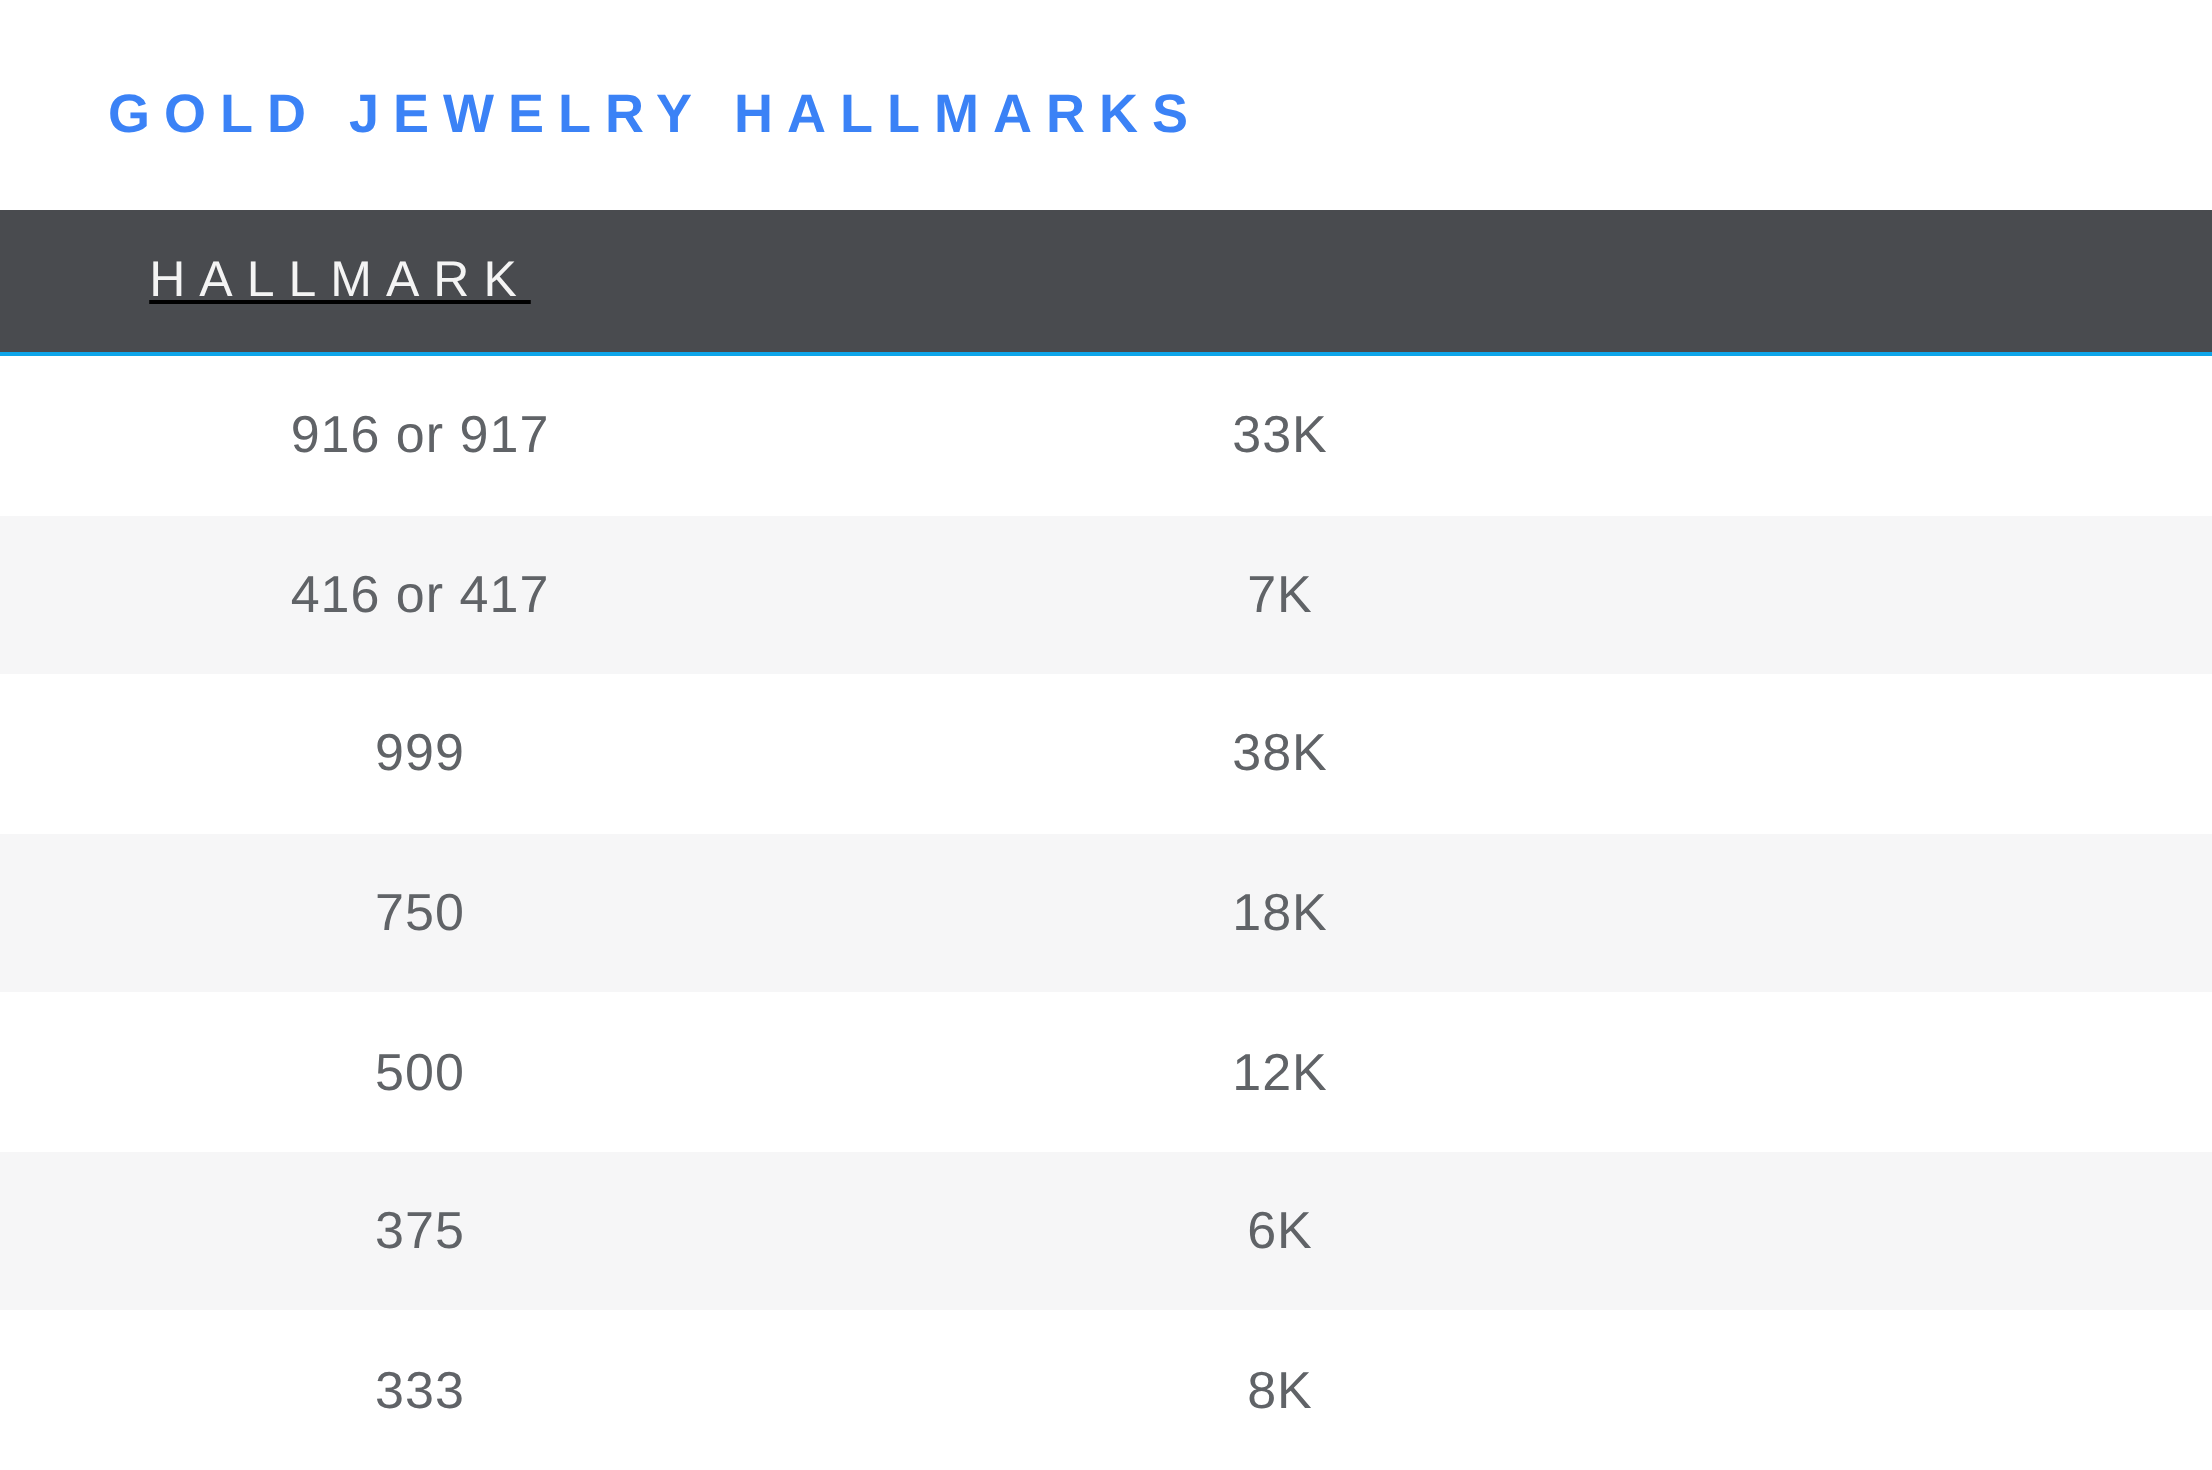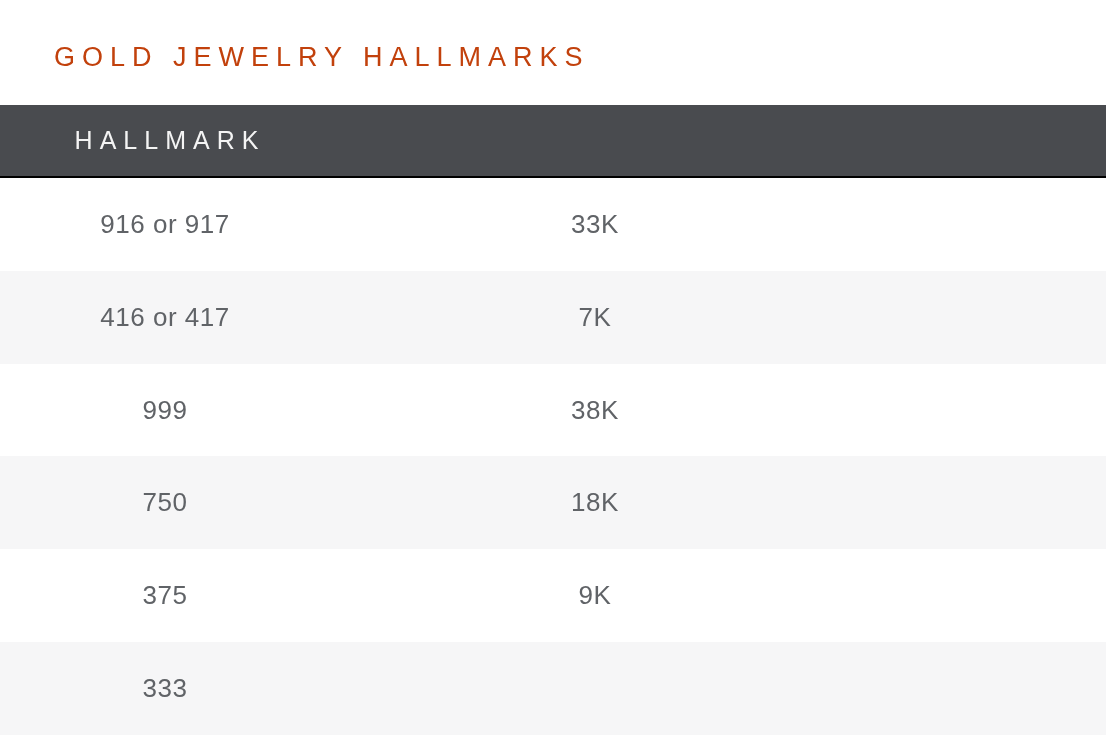--- a/index.html
+++ b/index.html
@@ -12,34 +12,35 @@
   .screen {
     position: relative;
     width: 1106px; height: 735px;
     background: #ffffff;
   }
   .page-title {
     position: absolute;
     left: 54px; top: 42px;
     font-size: 27px;
     letter-spacing: 7px;
-    color: #c2410c;
-    font-weight: 400;
+    color: #3b82f6;
+    font-weight: 700;
     white-space: nowrap;
   }
   .table-header {
     position: absolute;
     left: 0; top: 105px;
     width: 1106px; height: 73px;
     box-sizing: border-box;
     background: #494b4f;
-    border-bottom: 2px solid #000000;
+    border-bottom: 2px solid #0ea5e9;
     display: grid;
     grid-template-columns: 340px 510px 1fr;
     align-items: center;
+    text-decoration: underline;
   }
   .th {
     text-align: center;
     font-size: 25px;
     letter-spacing: 7px;
     color: #f4f4f4;
     font-weight: 400;
     white-space: nowrap;
   }
   .table-body {
@@ -48,20 +49,21 @@
     width: 1106px; height: 557px;
     display: flex;
     flex-direction: column;
   }
   .row {
     flex: 1 1 auto;
     display: grid;
     grid-template-columns: 340px 510px 1fr;
     align-items: center;
     background: #ffffff;
+    padding-left: 45px;
   }
   .row:nth-child(even) { background: #f6f6f7; }
   .cell {
     text-align: center;
     font-size: 26px;
     letter-spacing: 0.5px;
     color: #606367;
     white-space: nowrap;
   }
   .cell.hallmark { transform: translateX(-5px); }
@@ -93,24 +95,29 @@
     <div class="row">
       <div class="cell hallmark">999</div>
       <div class="cell karat">38K</div>
     </div>
 
     <div class="row">
       <div class="cell hallmark">750</div>
       <div class="cell karat">18K</div>
     </div>
 
+    <div class="row">
+      <div class="cell hallmark">500</div>
+      <div class="cell karat">12K</div>
+    </div>
 
     <div class="row">
       <div class="cell hallmark">375</div>
-      <div class="cell karat">9K</div>
+      <div class="cell karat">6K</div>
     </div>
 
     <div class="row">
       <div class="cell hallmark">333</div>
+      <div class="cell karat">8K</div>
     </div>
 
   </div>
 </div>
 
 </body></html>

